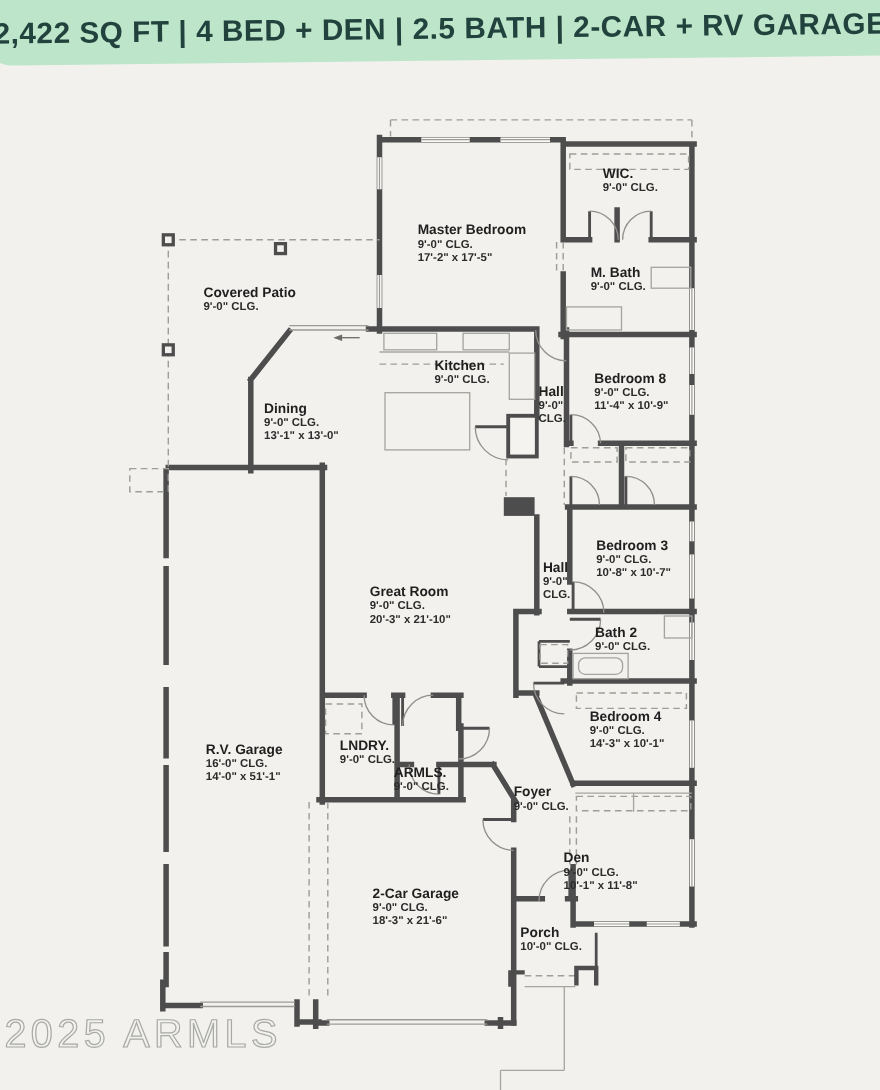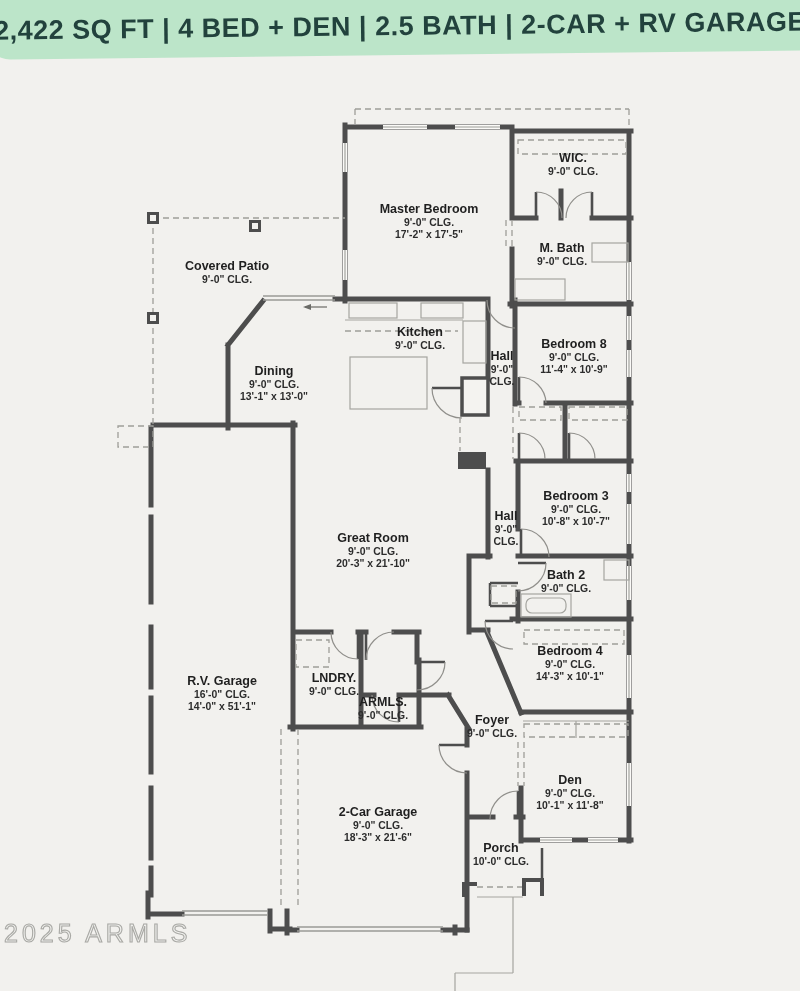--- a/index.html
+++ b/index.html
@@ -18,29 +18,29 @@
     display:flex;align-items:center;justify-content:center;
   }
   .banner-text{
     color:#22423d;font-size:27px;font-weight:700;letter-spacing:.5px;
     padding-top:6px;white-space:nowrap;
   }
   
   svg.plan{position:absolute;left:0;top:0;}
   
   .room{
-    position:absolute;text-align:center;transform:translateX(-50%);
+    position:absolute;transform:translateX(-50%);
     white-space:nowrap;line-height:1.16;color:#1f1f1f;z-index:5;
   }
   .room .n{display:block;font-size:12.5px;font-weight:700;}
   .room .s{display:block;font-size:10.4px;font-weight:700;color:#2c2c2c;}
   
   .watermark{
     position:absolute;left:4px;top:919px;
-    font-size:25px;font-weight:400;letter-spacing:4px;
+    font-size:36px;font-weight:400;letter-spacing:4px;
     color:rgba(240,240,238,0.55);
     -webkit-text-stroke:1.1px #a9a9a5;
     z-index:6;
   }
 </style>
 </head>
 <body>
 
 <div class="banner">
   <span class="banner-text">2,422 SQ FT | 4 BED + DEN | 2.5 BATH | 2-CAR + RV GARAGE</span>
@@ -271,21 +271,21 @@
   <span class="s">9'-0" CLG.</span>
 </div>
 <div class="room" style="left:383px;top:695px">
   <span class="n">ARMLS.</span>
   <span class="s">9'-0" CLG.</span>
 </div>
 <div class="room" style="left:492px;top:713px">
   <span class="n">Foyer</span>
   <span class="s">9'-0" CLG.</span>
 </div>
-<div class="room" style="left:570px;top:773px">
+<div class="room" style="left:546px;top:773px">
   <span class="n">Den</span>
   <span class="s">9'-0" CLG.</span>
   <span class="s">10'-1" x 11'-8"</span>
 </div>
 <div class="room" style="left:378px;top:805px">
   <span class="n">2-Car Garage</span>
   <span class="s">9'-0" CLG.</span>
   <span class="s">18'-3" x 21'-6"</span>
 </div>
 <div class="room" style="left:501px;top:841px">

